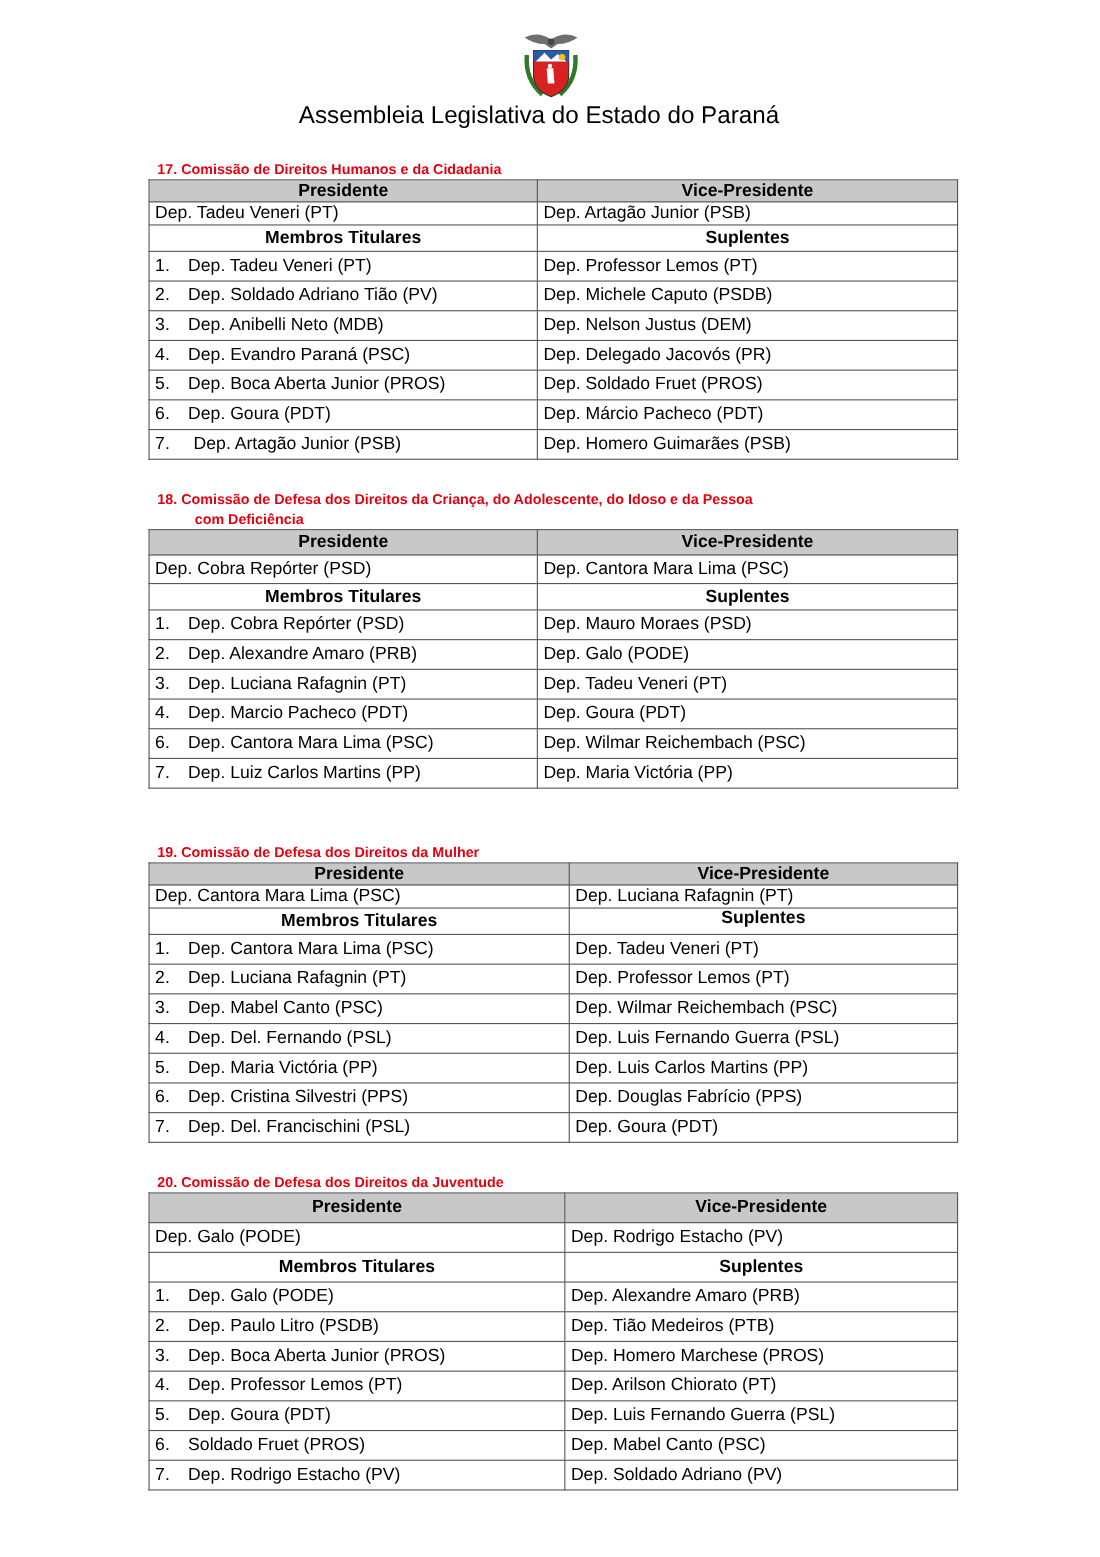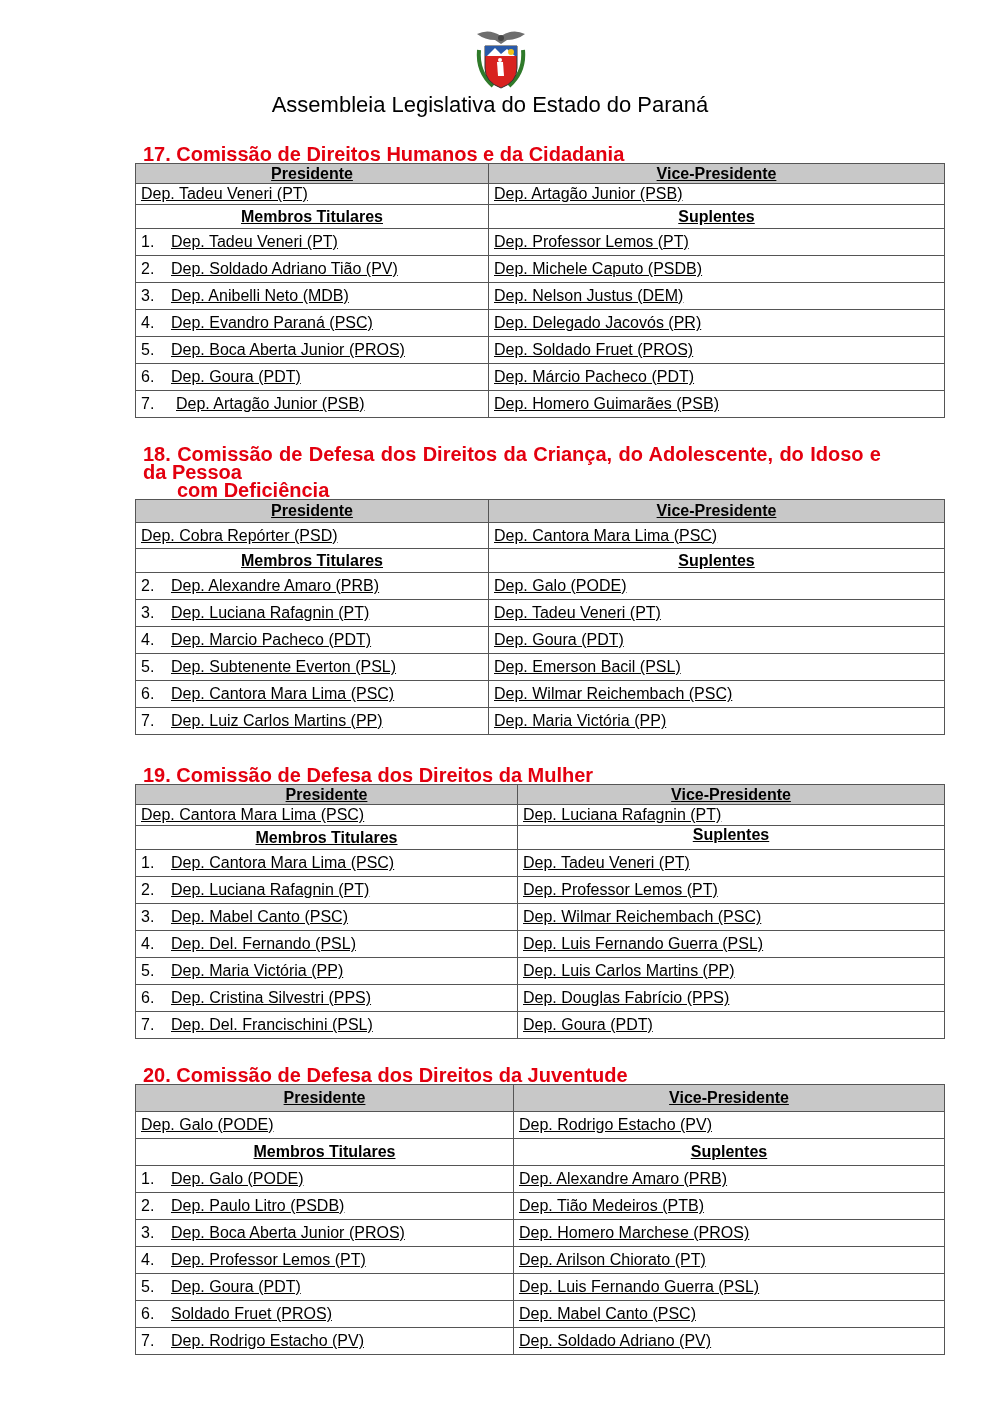--- a/index.html
+++ b/index.html
@@ -1,23 +1,23 @@
 <!DOCTYPE html>
 <html><head>
 <meta charset="utf-8">
 <style>
   html, body { margin:0; padding:0; background:#fff; }
   body { width:1000px; height:1415px; position:relative; font-family:"Liberation Sans", sans-serif; color:#000; overflow:hidden; }
   .crest { position:absolute; left:473px; top:28px; width:56px; height:64px; }
   .doc-title { position:absolute; left:0; width:980px; top:92px; text-align:center; font-size:22px; }
   .section { position:absolute; left:135px; width:736px; }
-  .sec-title { color:#e3000f; font-weight:bold; font-size:20px; padding-left:8px; line-height:18px; }
+  .sec-title { color:#e3000f; font-weight:bold; font-size:13px; padding-left:8px; line-height:18px; }
   .sec-title.wrap { padding-left:8px; text-align:justify; width:738px; }
   .sec-title .cont { display:block; padding-left:34px; }
-  table { border-collapse:collapse; width:810px; font-size:16px; table-layout:fixed;text-decoration:underline; }
+  table { border-collapse:collapse; width:736px; font-size:16px; table-layout:fixed; }
   td { border:1px solid #555; padding:0 5px; white-space:nowrap; }
   td.hd { background:#c8c8c8; text-align:center; font-weight:bold; }
   td.sub { text-align:center; font-weight:bold; }
   .num { display:inline-block; width:30px; }
 </style>
 </head>
 <body>
 
 <svg class="crest" viewBox="0 0 56 64">
   <path d="M4 6 Q16 0 28 8 Q40 0 52 6 Q44 12 34 12 L28 16 L22 12 Q12 12 4 6Z" fill="#6e6e6e"></path>
@@ -102,34 +102,34 @@
     </tr>
     <tr style="height:26px">
       <td>Dep. Cobra Repórter (PSD)</td>
       <td>Dep. Cantora Mara Lima (PSC)</td>
     </tr>
     <tr style="height:24px">
       <td class="sub">Membros Titulares</td>
       <td class="sub">Suplentes</td>
     </tr>
     <tr style="height:27px">
+          <td><span class="num">1.</span><span>Dep. Cobra Repórter (PSD)</span></td>
+          <td>Dep. Mauro Moraes (PSD)</td>
+        </tr>
+    <tr style="height:27px">
           <td><span class="num">2.</span><span>Dep. Alexandre Amaro (PRB)</span></td>
           <td>Dep. Galo (PODE)</td>
         </tr>
     <tr style="height:27px">
           <td><span class="num">3.</span><span>Dep. Luciana Rafagnin (PT)</span></td>
           <td>Dep. Tadeu Veneri (PT)</td>
         </tr>
     <tr style="height:27px">
           <td><span class="num">4.</span><span>Dep. Marcio Pacheco (PDT)</span></td>
           <td>Dep. Goura (PDT)</td>
-        </tr>
-    <tr style="height:27px">
-          <td><span class="num">5.</span><span>Dep. Subtenente Everton (PSL)</span></td>
-          <td>Dep. Emerson Bacil (PSL)</td>
         </tr>
     <tr style="height:27px">
           <td><span class="num">6.</span><span>Dep. Cantora Mara Lima (PSC)</span></td>
           <td>Dep. Wilmar Reichembach (PSC)</td>
         </tr>
     <tr style="height:27px">
           <td><span class="num">7.</span><span>Dep. Luiz Carlos Martins (PP)</span></td>
           <td>Dep. Maria Victória (PP)</td>
         </tr>
   </tbody>

